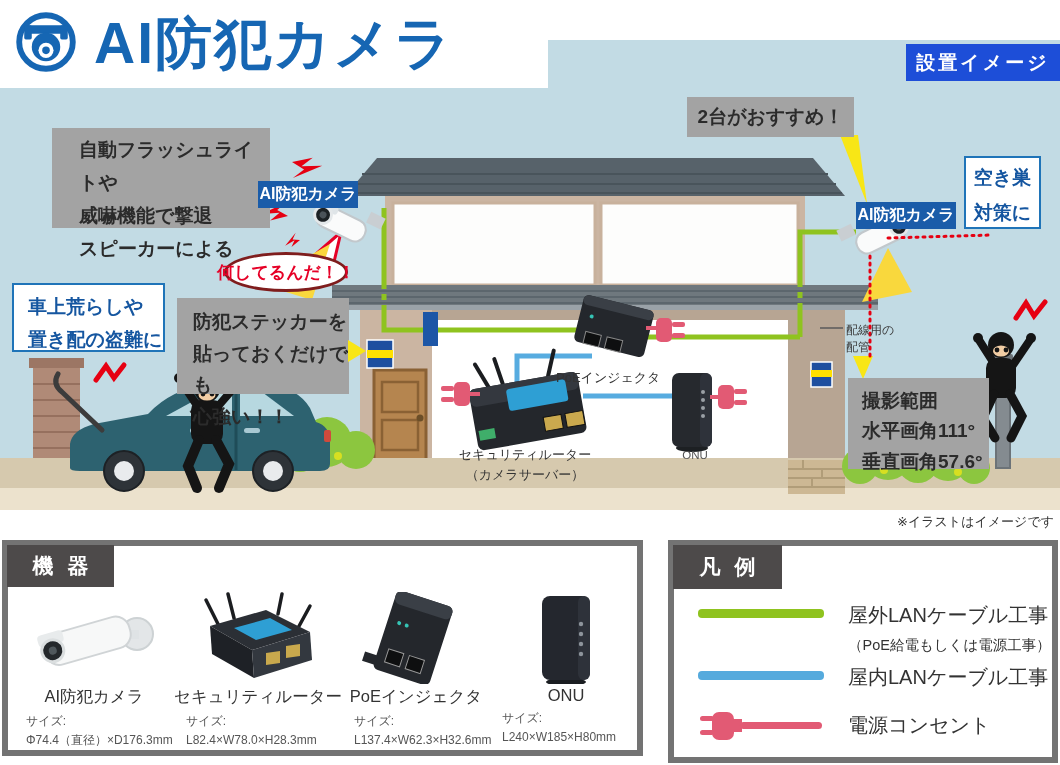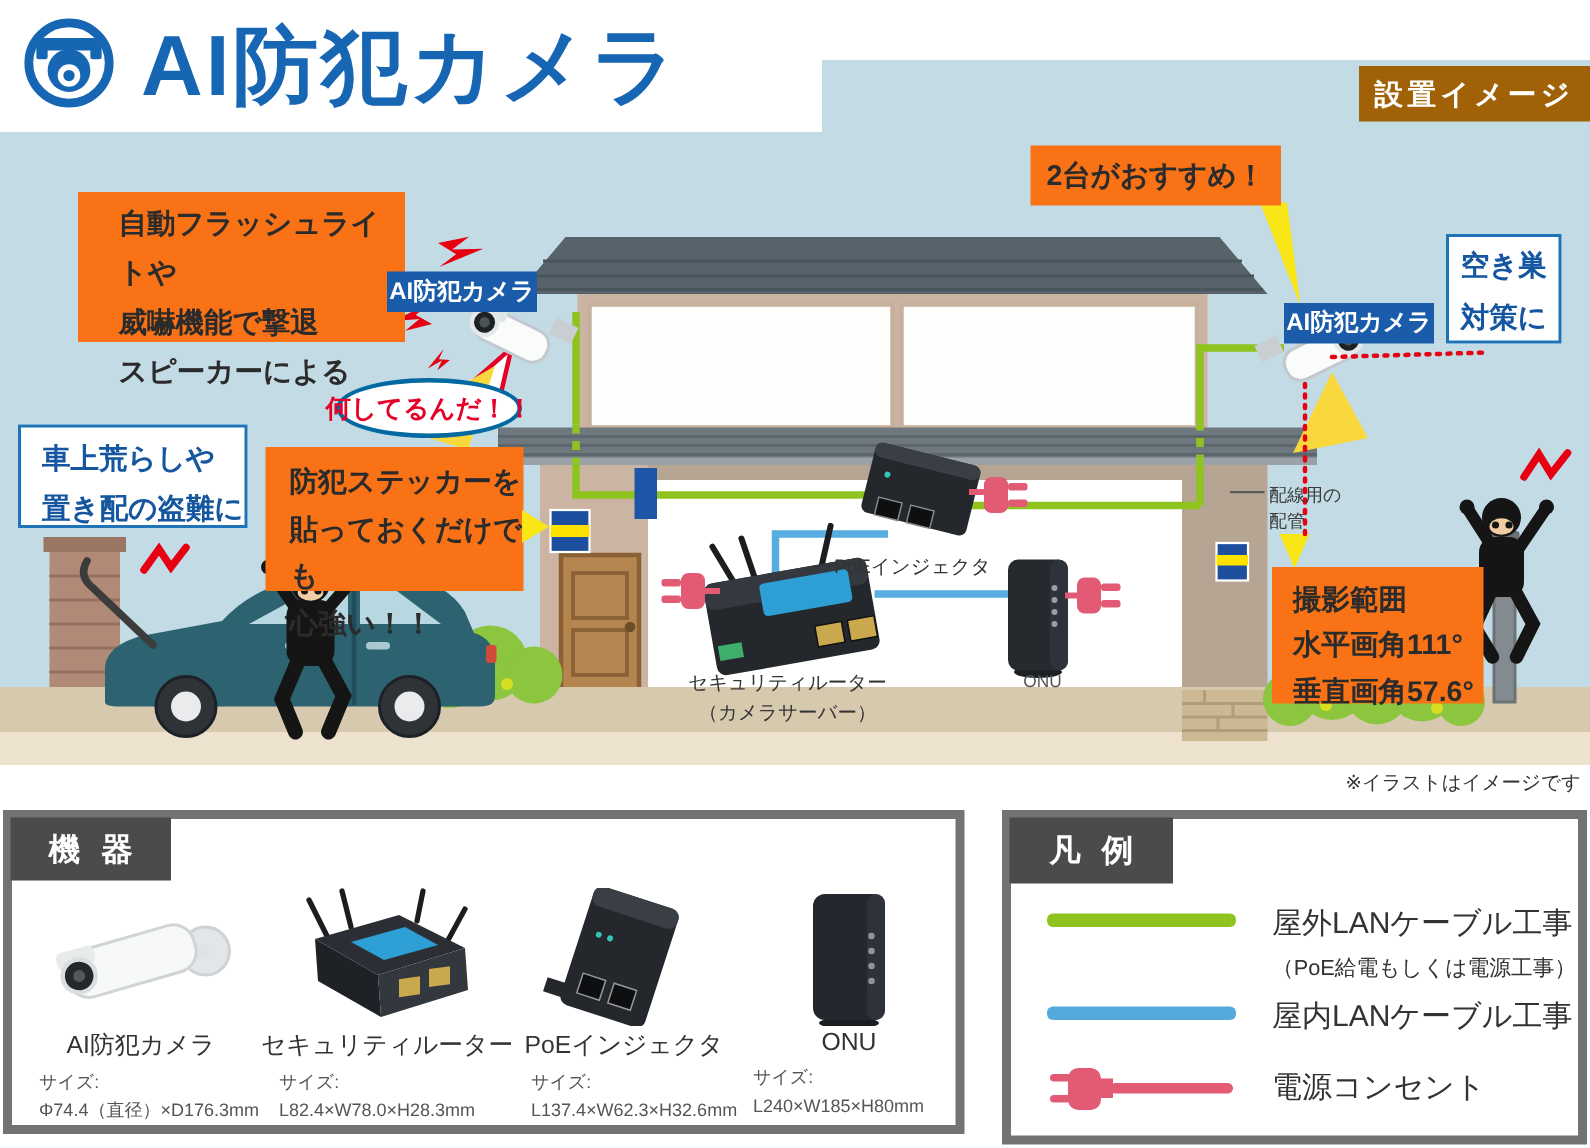--- a/index.html
+++ b/index.html
@@ -2,33 +2,33 @@
 <html><head>
 <meta charset="utf-8">
 <style>
   html,body{margin:0;padding:0;background:#fff;}
   .page{position:relative;width:1060px;height:765px;overflow:hidden;background:#fff;
         font-family:"Liberation Sans","DejaVu Sans",sans-serif;}
   
   .logo{position:absolute;left:10px;top:6px;width:72px;height:72px;}
   .title{position:absolute;left:94px;top:6px;font-size:57px;font-weight:800;
          color:#1666b3;letter-spacing:2px;white-space:nowrap;}
-  .badge{position:absolute;left:906px;top:44px;width:154px;height:37px;background:#a16207;
+  .badge{position:absolute;left:906px;top:44px;width:154px;height:37px;background:#1d4ed8;
          color:#fff;font-size:19px;font-weight:bold;letter-spacing:3px;
          display:flex;align-items:center;justify-content:center;z-index:6;}
   
   .scene-svg{position:absolute;left:0;top:40px;width:1060px;height:470px;}
   .co{position:absolute;z-index:5;box-sizing:border-box;}
-  .yellow{background:#f97316;color:#2b2b2b;font-weight:bold;}
+  .yellow{background:#a3a3a3;color:#2b2b2b;font-weight:bold;}
   .bluebox{background:#fff;border:2px solid #1f74b8;color:#1556a0;font-weight:bold;}
   .cam-label{background:#1a5ca9;color:#fff;font-size:16px;font-weight:bold;
              display:flex;align-items:center;justify-content:center;}
   .co-flash{left:52px;top:128px;width:218px;height:100px;font-size:19px;
             line-height:1.73;padding:6px 0 0 27px;}
-  .co-bubble{left:224px;top:252px;width:124px;height:40px;border:3px solid #0369a1;
+  .co-bubble{left:224px;top:252px;width:124px;height:40px;border:3px solid #7f1d1d;
              border-radius:50%;background:#fff;color:#e60027;font-weight:800;font-size:17px;
              display:flex;align-items:center;justify-content:center;white-space:nowrap;}
   .co-cartheft{left:12px;top:283px;width:153px;height:69px;font-size:19px;
                line-height:1.75;padding:5px 0 0 14px;}
   .co-sticker{left:177px;top:298px;width:172px;height:96px;font-size:19px;
               line-height:1.67;padding:8px 0 0 16px;}
   .co-sticker:after{content:"";position:absolute;right:-17px;top:42px;width:0;height:0;
               border-left:18px solid #f8e616;border-top:11px solid transparent;
               border-bottom:11px solid transparent;}
   .co-two{left:687px;top:97px;width:167px;height:40px;font-size:19px;

